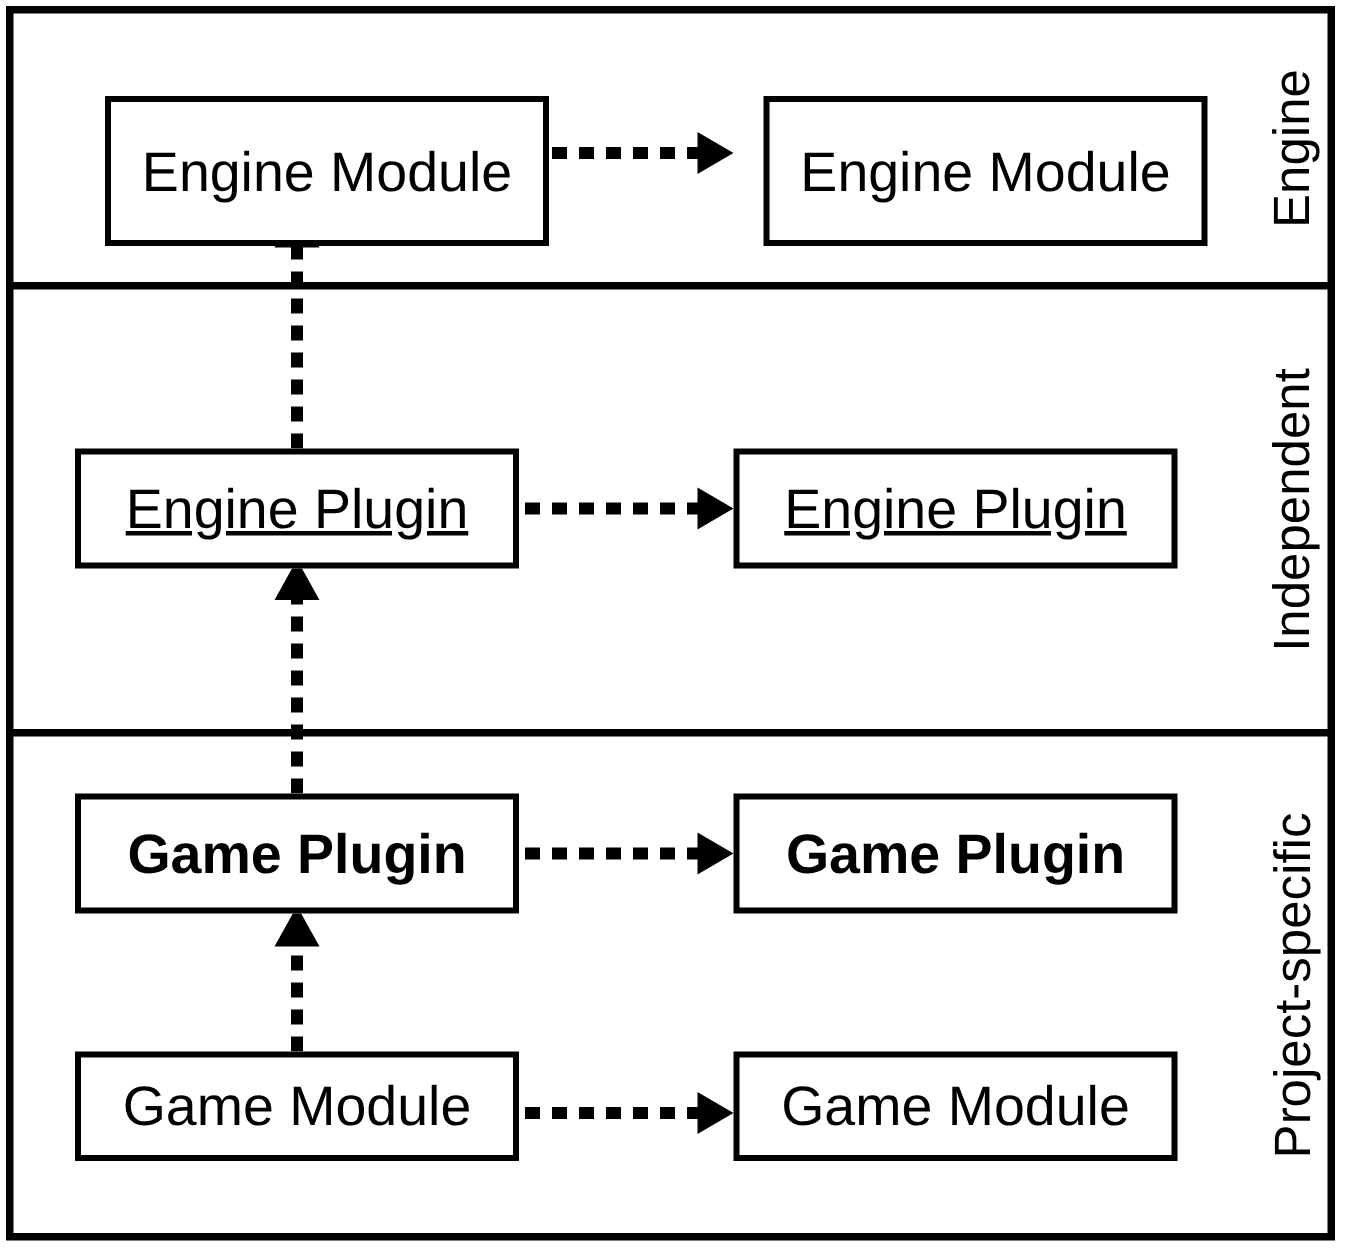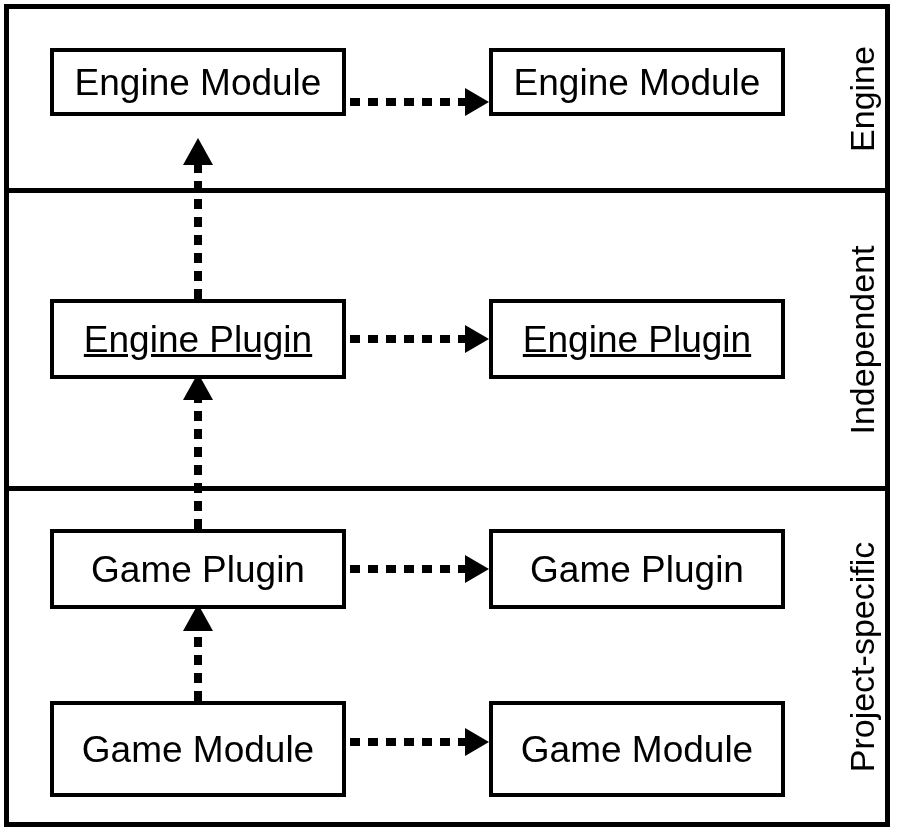--- a/index.html
+++ b/index.html
@@ -74,24 +74,24 @@
     justify-content: center;
     font-size: 37px;
     font-weight: 400;
     color: #000000;
     white-space: nowrap;
     line-height: 1;
   }
   .node-box.col-left  { left: 50px;  width: 296px; }
   .node-box.col-right { left: 489px; width: 296px; }
 
-  .row-engine-module { top: 48px;  height: 68px; }
+  .row-engine-module { top: 64px;  height: 100px; margin-left: 20px; }
   .row-engine-plugin { top: 299px; height: 80px; text-decoration: underline; }
-  .row-game-plugin   { top: 529px; height: 80px; }
-  .row-game-module   { top: 701px; height: 96px; }
+  .row-game-plugin   { top: 529px; height: 80px; font-weight: bold; }
+  .row-game-module   { top: 701px; height: 73px; }
 
   
   #connector-layer {
     position: absolute;
     left: 0;
     top: 0;
     width: 898px;
     height: 833px;
     pointer-events: none;
   }

